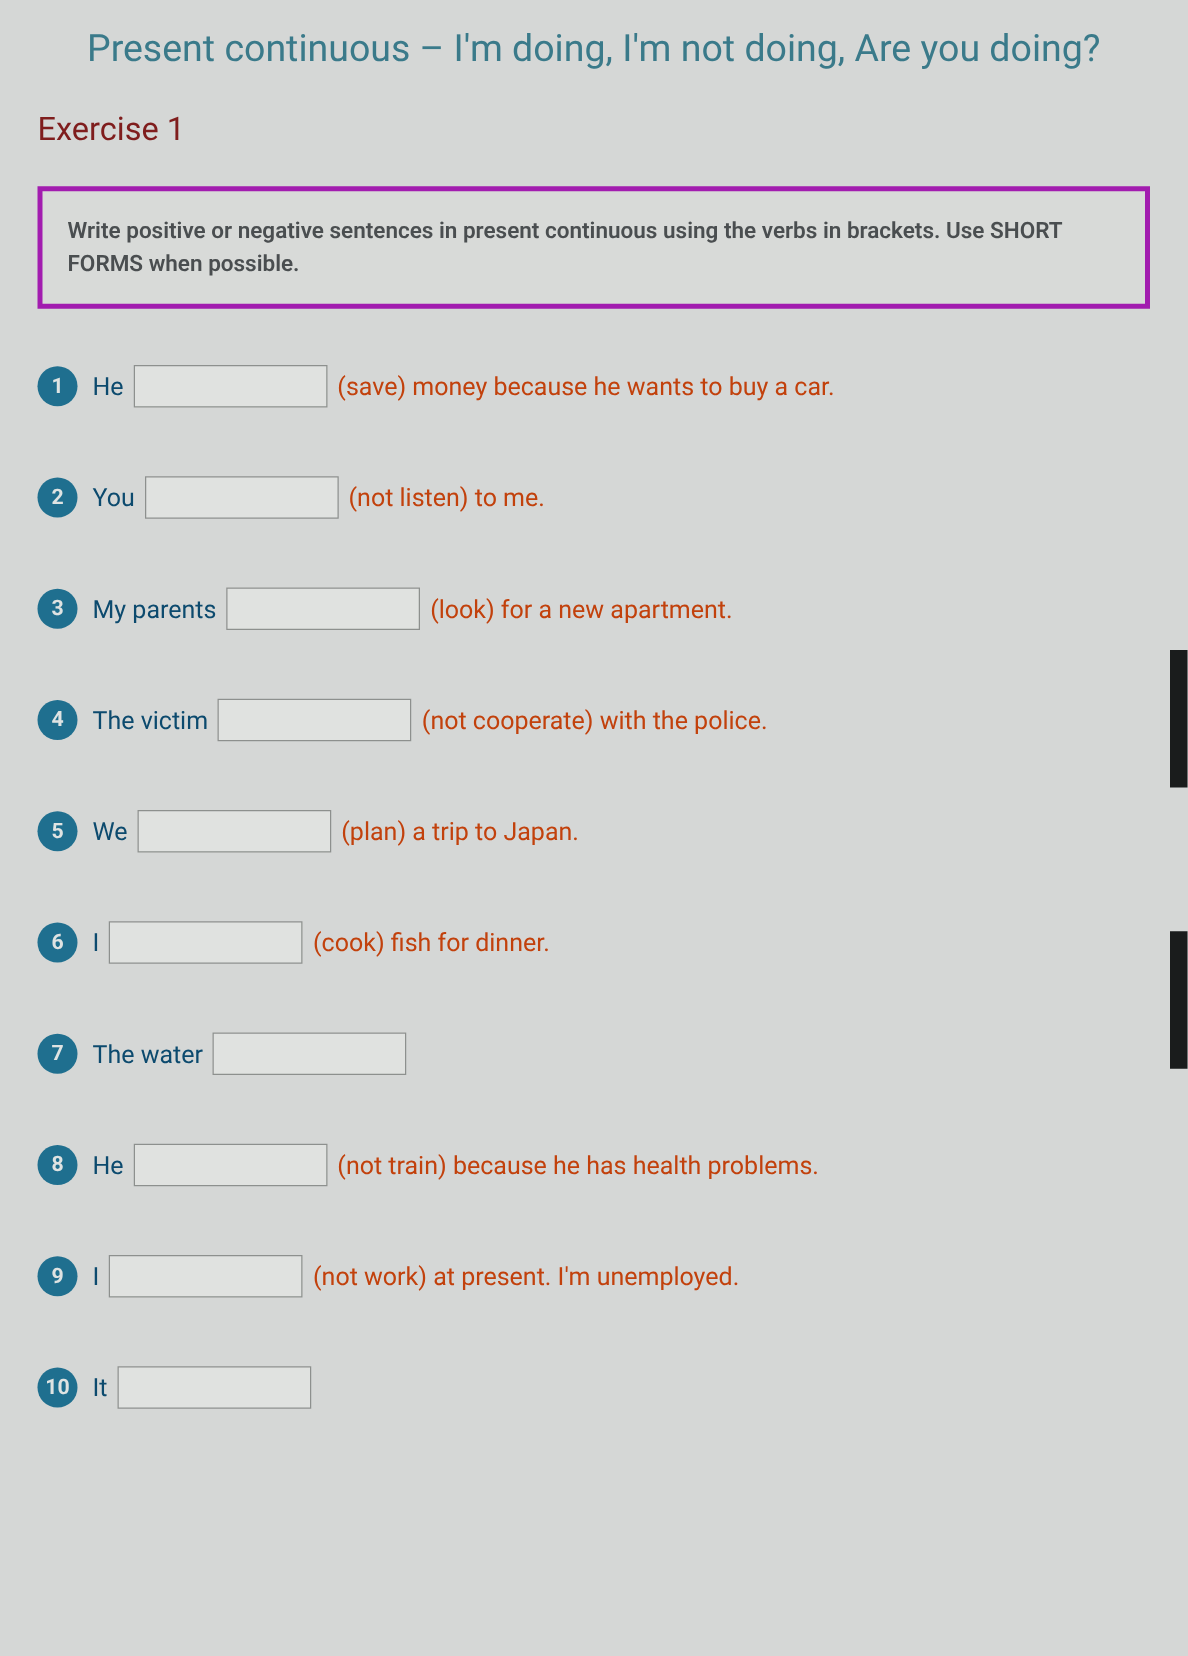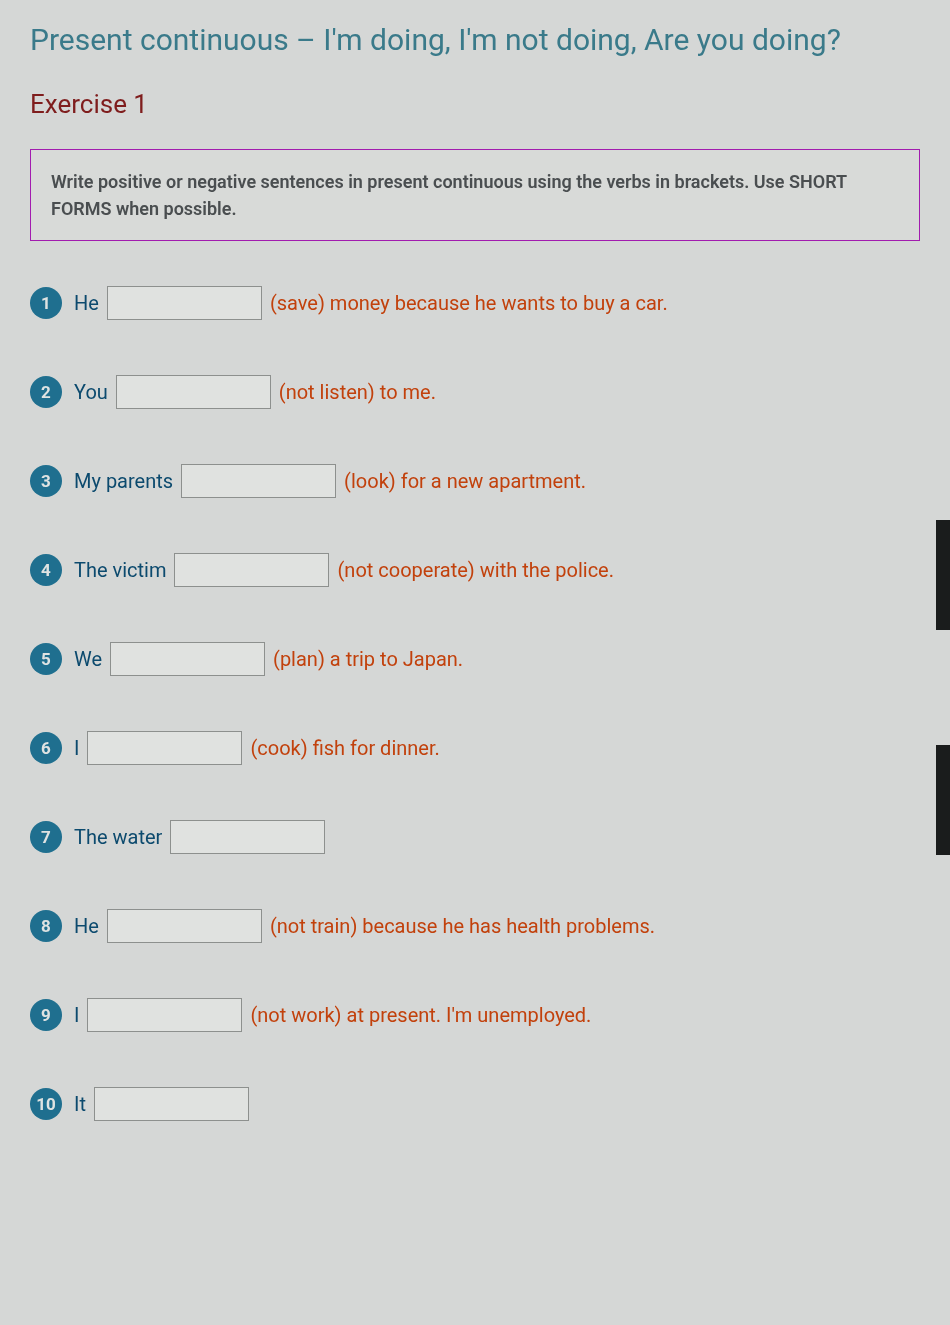--- a/index.html
+++ b/index.html
@@ -14,29 +14,30 @@
       height: 1325px;
       padding: 20px 30px;
       color: #4a5155;
     }
     .page-title {
       font-size: 30px;
       color: #3a7a8a;
       font-weight: 400;
       line-height: 1.3;
       margin-bottom: 30px;
+      text-align: center;
     }
     .exercise-heading {
       font-size: 26px;
       color: #7f1d1d;
       font-weight: 400;
       margin-bottom: 30px;
     }
     .instructions-box {
-      border: 1px solid #a21caf;
+      border: 4px solid #a21caf;
       background: #d8dad8;
       padding: 18px 20px;
       margin-bottom: 45px;
       font-size: 18px;
       font-weight: 600;
       color: #4a4e50;
       line-height: 1.5;
     }
     .question-row {
       display: flex;

